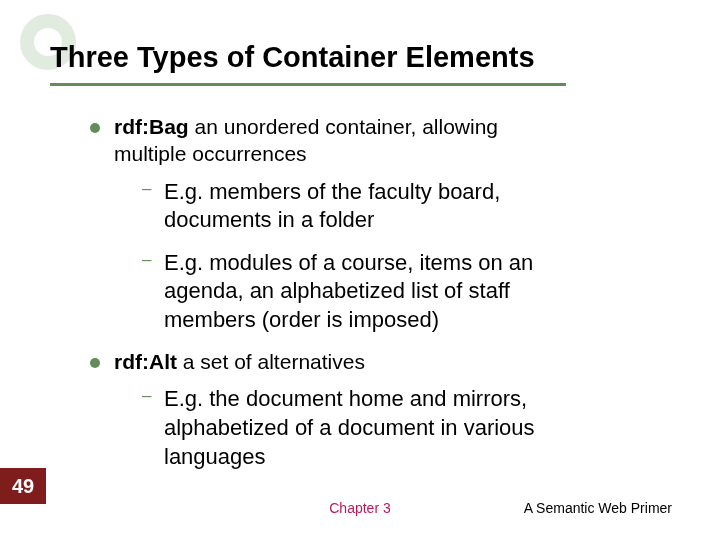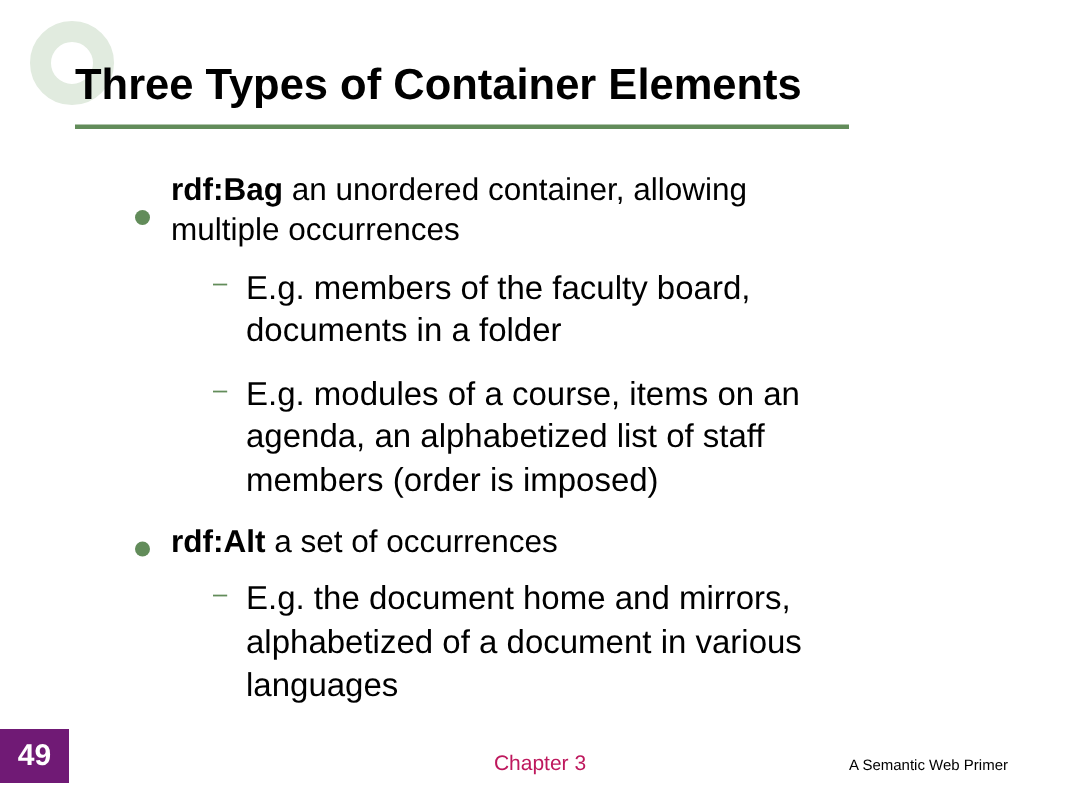--- a/index.html
+++ b/index.html
@@ -6,32 +6,32 @@
   html, body { width: 720px; height: 540px; background: #fff; font-family: Arial, Helvetica, sans-serif; color: #000; overflow: hidden; }
   .slide { position: relative; width: 616px; height: 540px; padding: 40px 50px 12px 50px; }
   .title-region { position: relative; margin-bottom: 28px; }
   .title { font-size: 29px; font-weight: bold; color: #000; line-height: 1.2; }
   .title-underline { height: 3px; background: #628c5a; margin-top: 8px; width: 100%; }
   .deco-circle { position: absolute; left: 20px; top: 14px; width: 56px; height: 56px; border: 14px solid #e1ebdf; border-radius: 50%; z-index: 0; }
   .title-region > * { position: relative; z-index: 1; }
   .content { padding-left: 40px; padding-right: 10px; }
   .l1 { list-style: none; }
   .l1 > li { margin-bottom: 14px; }
-  .l1-row { display: flex; align-items: center; }
+  .l1-row { display: flex; align-items: flex-start; }
   .bullet-disc { width: 10px; height: 10px; background: #628c5a; border-radius: 50%; flex: 0 0 10px; margin-top: 9px; margin-right: 14px; }
   .l1-text { font-size: 21px; line-height: 1.28; }
   .l1-text b { font-weight: bold; }
   .l2 { list-style: none; padding-left: 52px; margin-top: 10px; }
   .l2 > li { display: flex; align-items: flex-start; margin-bottom: 6px; }
   .dash { flex: 0 0 12px; margin-right: 10px; color: #628c5a; font-size: 17px; line-height: 1.3; }
   .l2-text { font-size: 22px; line-height: 1.3; }
   .footer { position: absolute; left: 0; bottom: 18px; width: 720px; height: 30px; }
-  .page-num { position: absolute; left: 0; bottom: 0; width: 46px; height: 36px; background: #701a75; color: #fff; font-size: 20px; font-weight: bold; display: flex; align-items: center; justify-content: center; }
+  .page-num { position: absolute; left: 0; bottom: 18px; width: 46px; height: 36px; background: #7f1d1d; color: #fff; font-size: 20px; font-weight: bold; display: flex; align-items: center; justify-content: center; }
   .foot-center { position: absolute; left: 0; width: 720px; text-align: center; bottom: 6px; font-size: 14px; color: #be185d; }
-  .foot-right { position: absolute; right: 48px; bottom: 6px; font-size: 10px; color: #000; margin-left: 31px; }
+  .foot-right { position: absolute; right: 48px; bottom: 6px; font-size: 14px; color: #000; margin-left: 31px; }
 </style>
 </head>
 <body>
 
 <div class="slide">
   <div class="deco-circle"></div>
 
   <div class="title-region">
     <div class="title">Three Types of Container Elements</div>
     <div class="title-underline"></div>
@@ -58,21 +58,21 @@
           <li>
             <span class="dash">–</span>
             <span class="l2-text">E.g. modules of a course, items on an agenda, an alphabetized list of staff members (order is imposed)</span>
           </li>
         </ul>
       </li>
 
       <li>
         <div class="l1-row">
           <span class="bullet-disc"></span>
-          <span class="l1-text"><b>rdf:Alt</b><span> a set of occurrences</span></span>
+          <span class="l1-text"><b>rdf:Alt</b><span> a set of alternatives</span></span>
         </div>
         <ul class="l2">
           <li>
             <span class="dash">–</span>
             <span class="l2-text">E.g. the document home and mirrors, alphabetized of a document in various languages</span>
           </li>
         </ul>
       </li>
 
     </ul>

